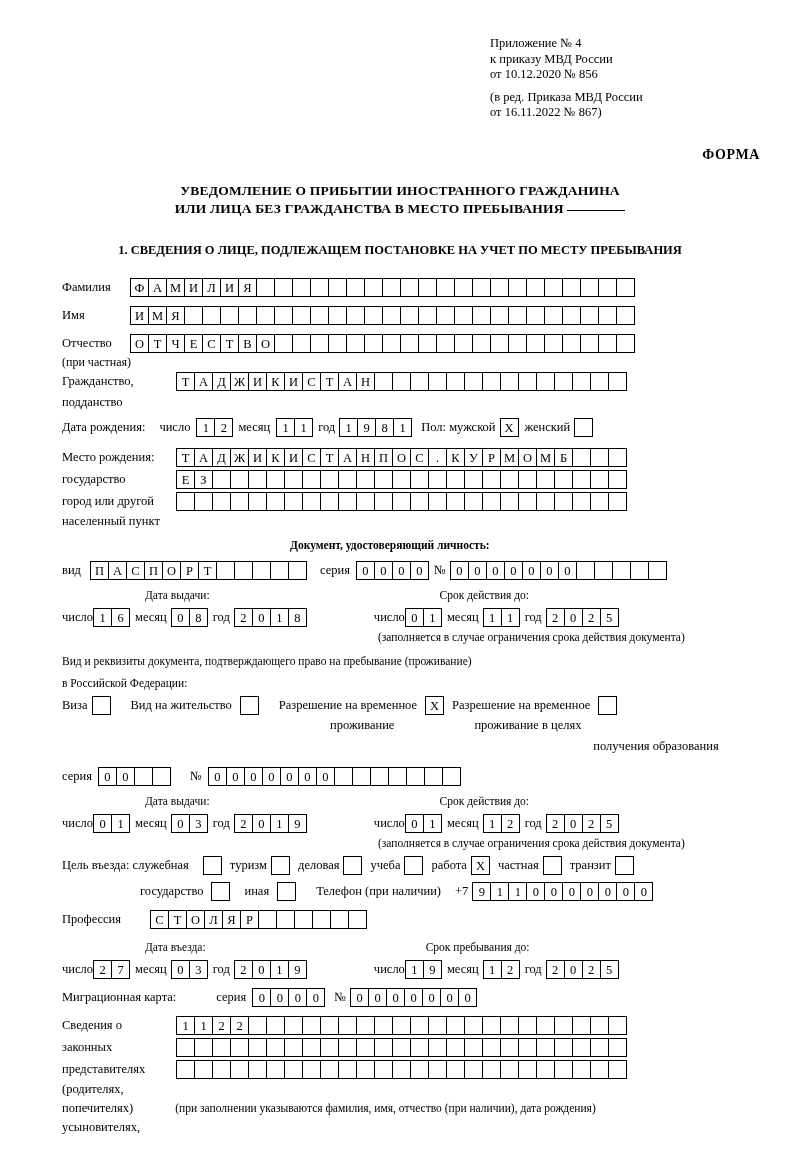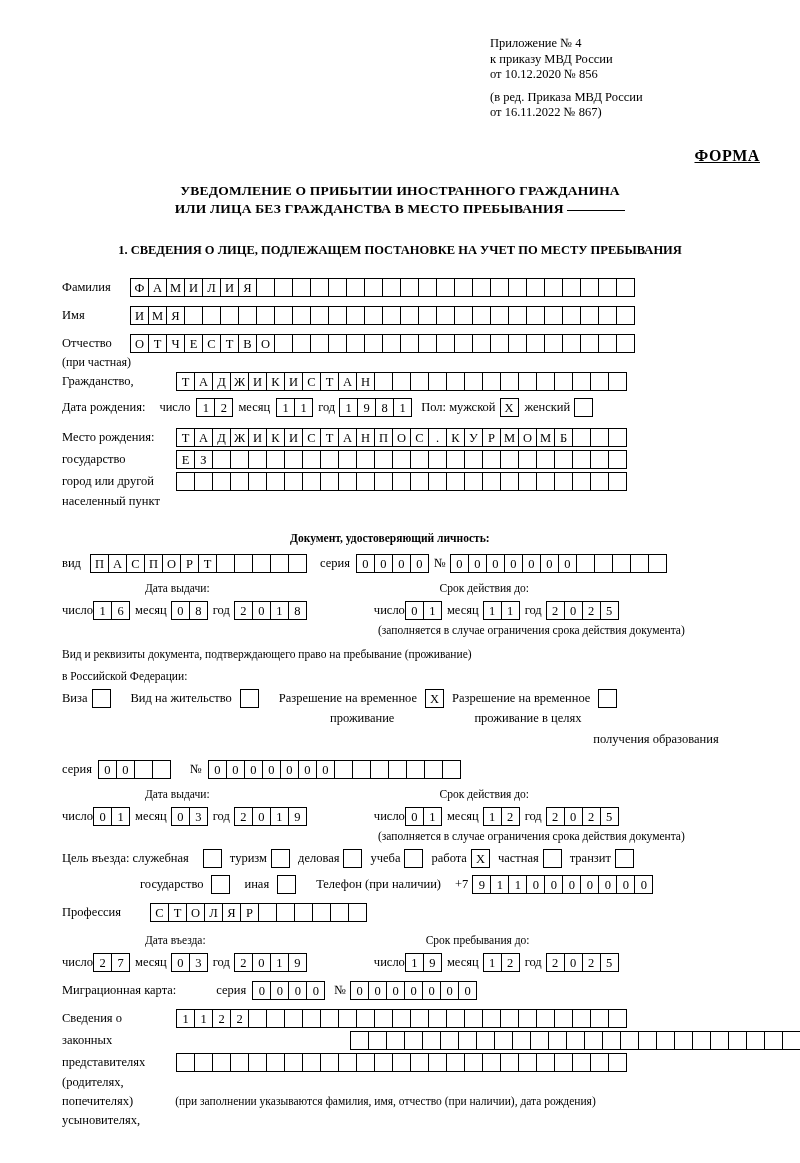--- a/index.html
+++ b/index.html
@@ -32,24 +32,23 @@
     font-size: 12.5px;
     line-height: 15.5px;
     text-align: left;
   }
   .header-block .gap { height: 7px; }
 
   .form-word {
     position: absolute;
     top: 147px;
     right: 40px;
-    font-size: 16px;
+    font-size: 14px;
     font-weight: bold;
     letter-spacing: 0.6px;
-    text-decoration: underline;
   }
 
   .title {
     position: absolute;
     top: 182px;
     left: 0;
     width: 800px;
     text-align: center;
     font-size: 13.5px;
     font-weight: bold;
@@ -286,20 +285,23 @@
           <span class="cell"></span>
           <span class="cell"></span>
           <span class="cell"></span>
           <span class="cell"></span>
           <span class="cell"></span>
           <span class="cell"></span>
           <span class="cell"></span>
           <span class="cell"></span>
         </span>
     </div>
+    <div class="row" style="padding-left:62px; min-height:20px;">
+      <span class="lbl">подданство</span>
+    </div>
 
     <div class="row" style="padding-left:62px; margin-top:4px;">
       <span class="lbl">Дата рождения:</span>
       <span class="sp14"></span>
       <span class="lbl">число</span>
       <span class="sp6"></span>
       <span class="cells">
           <span class="cell">1</span>
           <span class="cell">2</span>
         </span>
@@ -420,21 +422,21 @@
           <span class="cell"></span>
           <span class="cell"></span>
           <span class="cell"></span>
           <span class="cell"></span>
         </span>
     </div>
     <div class="row" style="padding-left:62px; min-height:18px;">
       <span class="lbl">населенный пункт</span>
     </div>
 
-    <div class="row" style="padding-left:290px; margin-top:17px;">
+    <div class="row" style="padding-left:290px; margin-top:4px;">
       <span class="lbl bold small">Документ, удостоверяющий личность:</span>
     </div>
 
     <div class="row" style="padding-left:62px; margin-top:3px;">
       <span class="lbl" style="width:28px;">вид</span>
       <span class="cells">
           <span class="cell">П</span>
           <span class="cell">А</span>
           <span class="cell">С</span>
           <span class="cell">П</span>
@@ -826,21 +828,21 @@
           <span class="cell"></span>
           <span class="cell"></span>
           <span class="cell"></span>
           <span class="cell"></span>
           <span class="cell"></span>
           <span class="cell"></span>
           <span class="cell"></span>
           <span class="cell"></span>
         </span>
     </div>
-    <div class="row" style="padding-left:62px;justify-content:space-between;">
+    <div class="row" style="padding-left:62px;">
       <span class="lbl" style="width:114px;">законных</span>
       <span class="cells">
           <span class="cell"></span>
           <span class="cell"></span>
           <span class="cell"></span>
           <span class="cell"></span>
           <span class="cell"></span>
           <span class="cell"></span>
           <span class="cell"></span>
           <span class="cell"></span>

